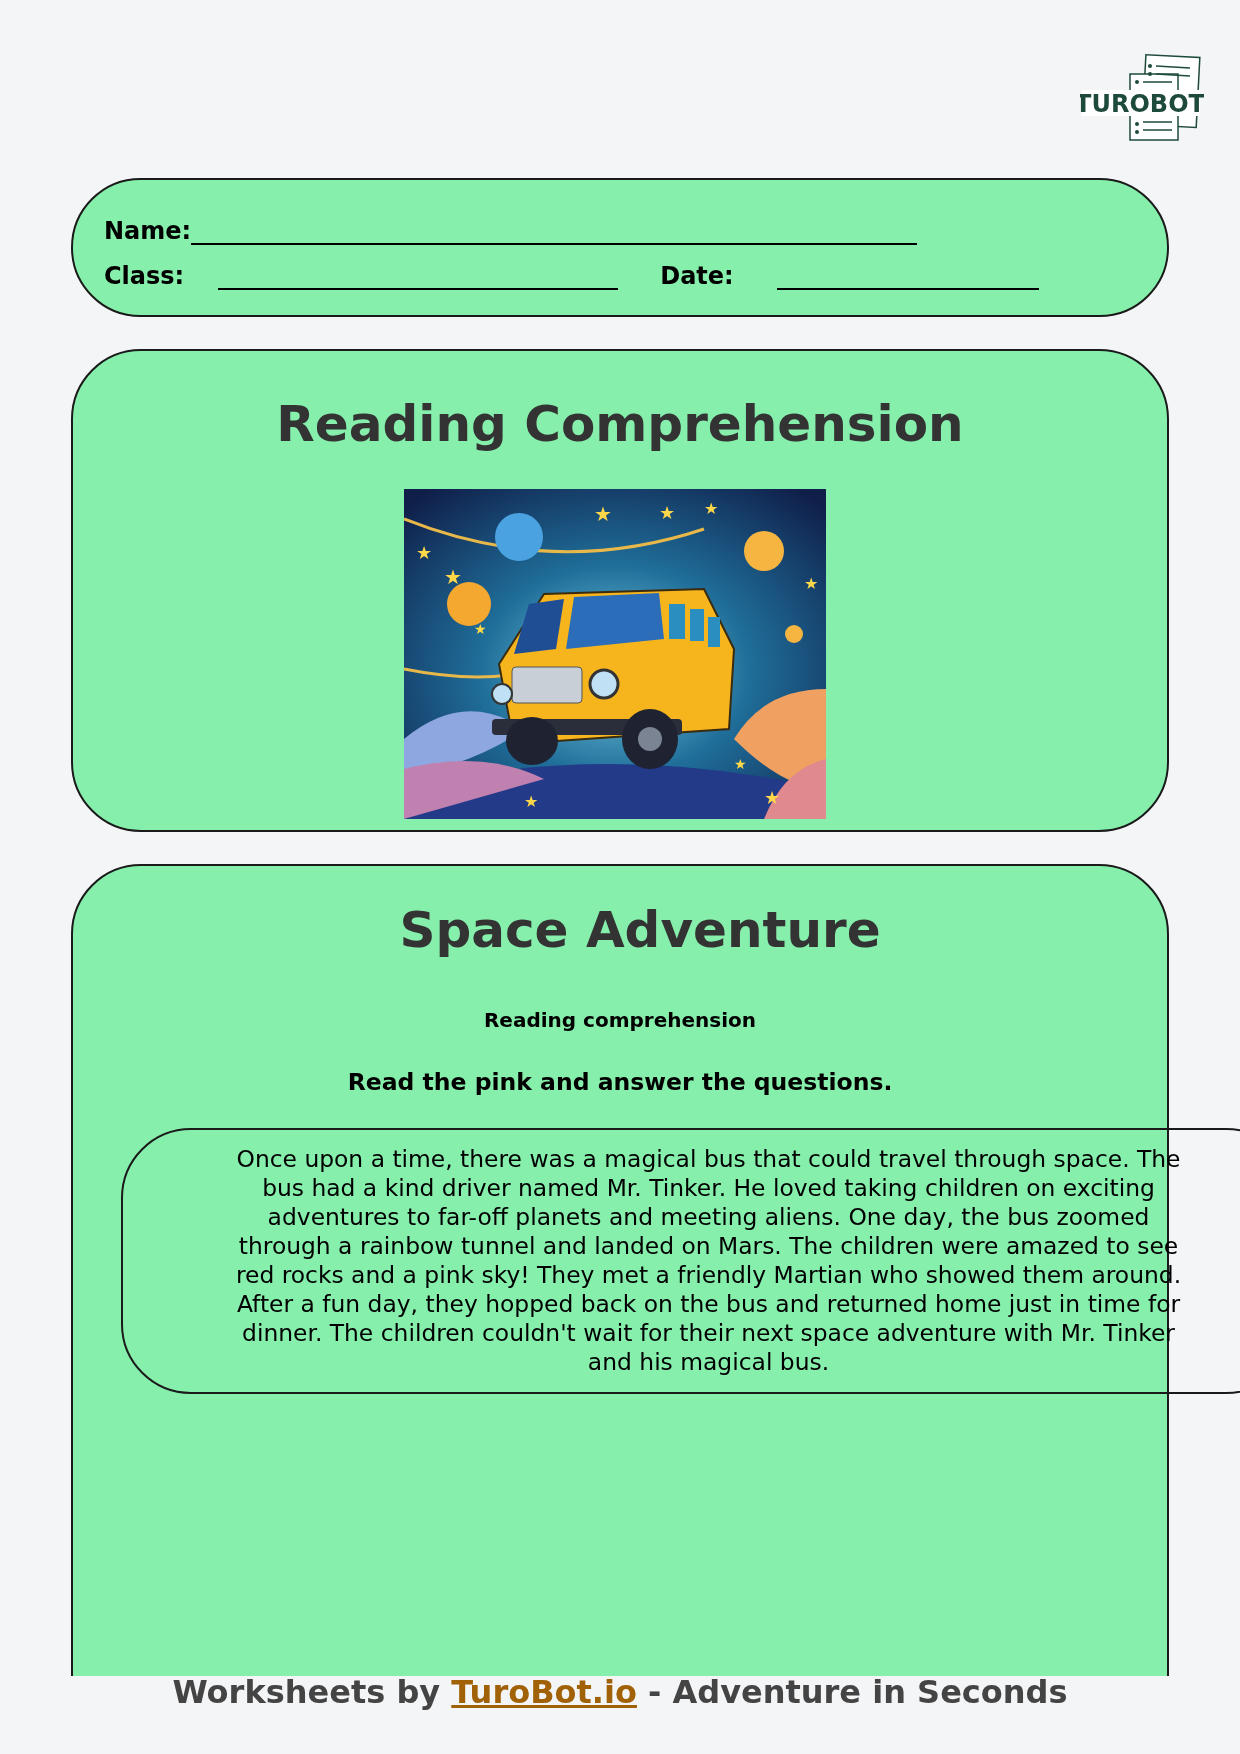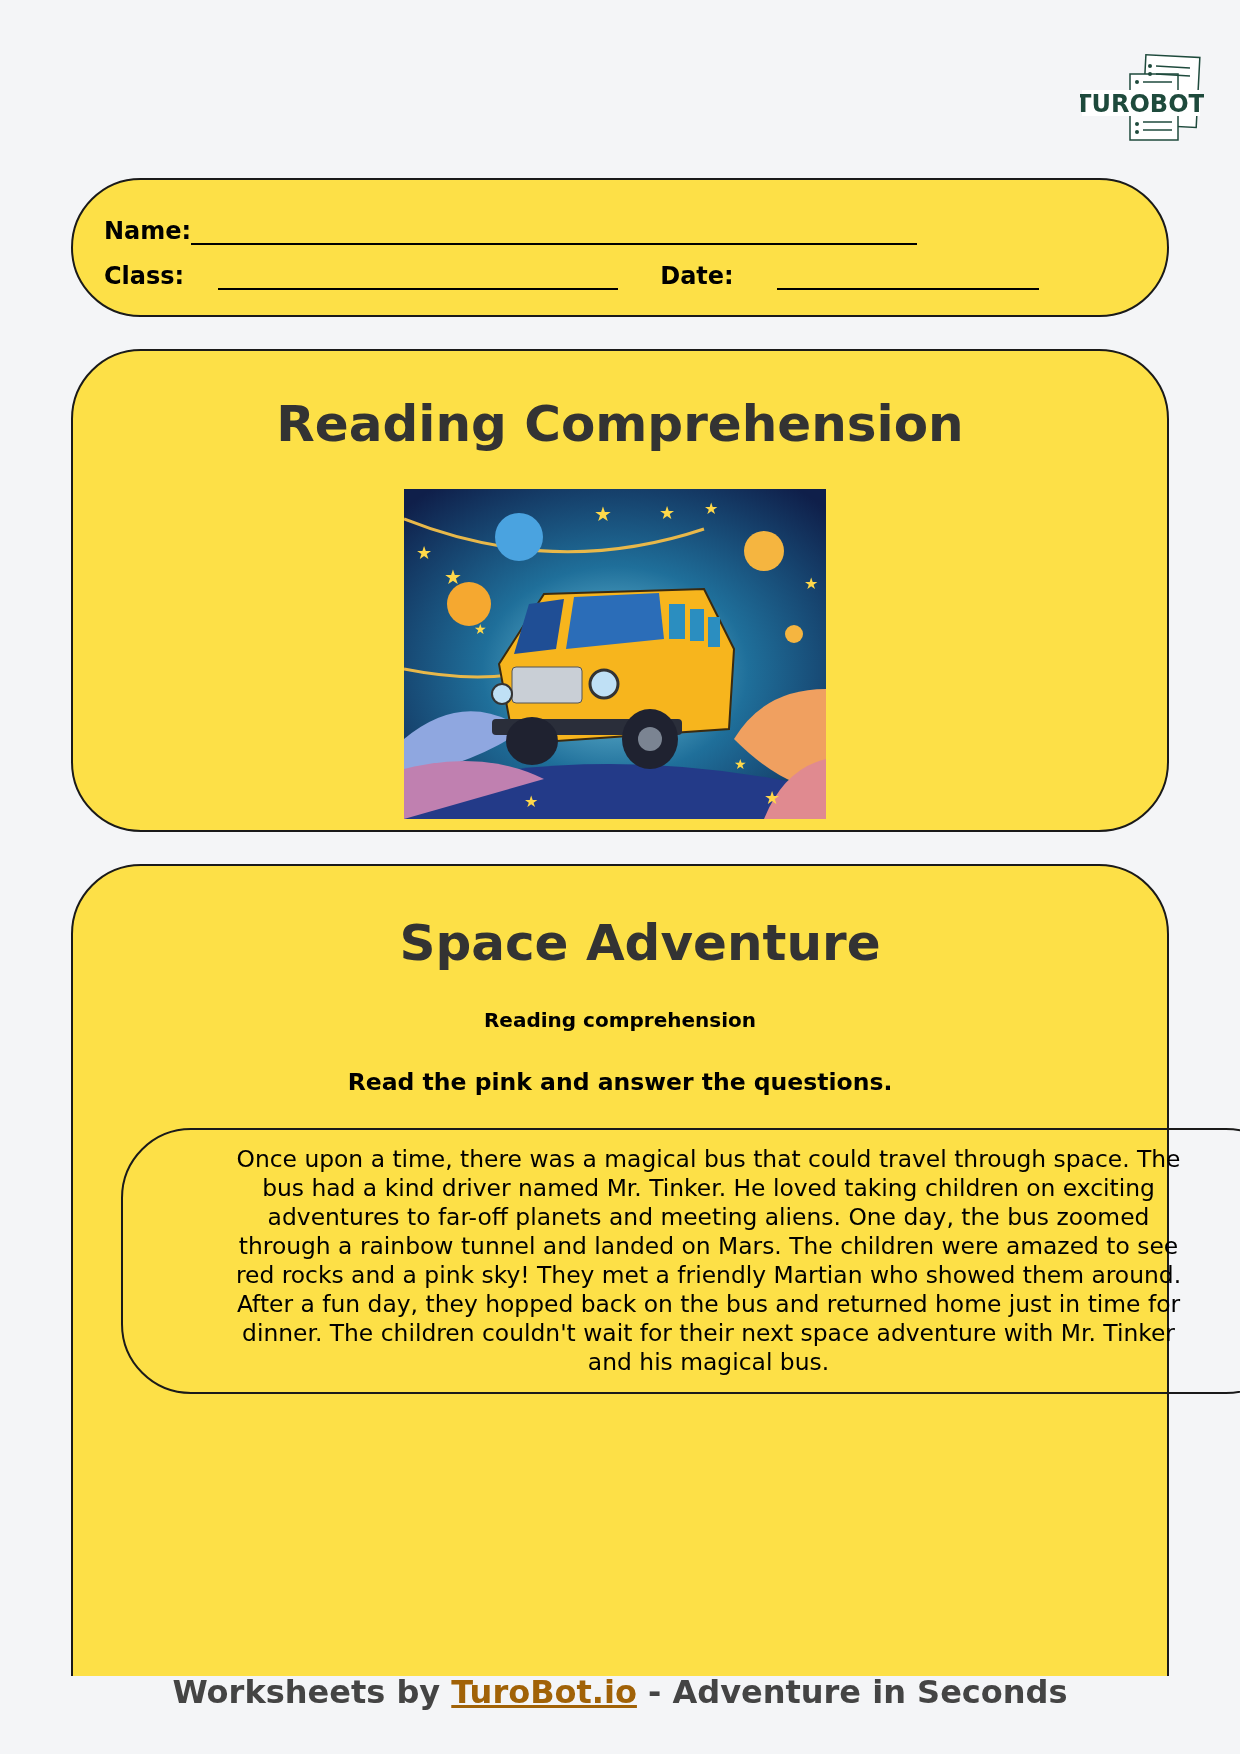--- a/index.html
+++ b/index.html
@@ -2,21 +2,21 @@
 <html><head>
   <meta charset="utf-8">
   <style>
     html, body { margin: 0; padding: 0; }
     body {
       width: 1240px; height: 1754px; background: #f4f5f7; position: relative;
       overflow: hidden; font-family: "DejaVu Sans", sans-serif; color: #000;
     }
     .logo { position: absolute; left: 1080px; top: 52px; width: 124px; height: 90px; text-align: center; }
     .card {
-      position: absolute; left: 71px; width: 1098px; background: #fde047;
+      position: absolute; left: 71px; width: 1098px; background: #86efac;
       border: 2px solid #1a1a1a; box-sizing: border-box;
     }
     .card-info { top: 178px; height: 139px; border-radius: 70px; }
     .card-title { top: 349px; height: 483px; border-radius: 70px; }
     .card-passage { top: 864px; height: 900px; border-radius: 70px 70px 0 0; }
     .row { position: absolute; left: 31px; display: flex; align-items: flex-end; font-weight: bold; font-size: 24px; }
     .row .lbl { line-height: 28px; }
     .line { display: inline-block; border-bottom: 2.5px solid #000; height: 26px; }
     .h1 {
       position: absolute; left: 0; right: 0; text-align: center; font-weight: bold;
@@ -122,21 +122,21 @@
         <text x="120" y="318" font-size="16">★</text>
           <text x="400" y="100" font-size="16">★</text>
         <text x="70" y="145" font-size="14">★</text>
           <text x="330" y="280" font-size="14">★</text>
       </g>
     </svg>
   </div>
 </div>
 
 <div class="card card-passage">
-  <h1 class="h1" style="top:48px;margin-left:40px;">Space Adventure</h1>
+  <h1 class="h1" style="top:35px;margin-left:40px;">Space Adventure</h1>
   <div class="sub" style="top:142px;font-size:20px;">Reading comprehension</div>
   <div class="sub" style="top:202px;font-size:23.5px;">Read the pink and answer the questions.</div>
   <div class="passage">
     <p>Once upon a time, there was a magical bus that could travel through space. The bus had a kind driver named Mr. Tinker. He loved taking children on exciting adventures to far-off planets and meeting aliens. One day, the bus zoomed through a rainbow tunnel and landed on Mars. The children were amazed to see red rocks and a pink sky! They met a friendly Martian who showed them around. After a fun day, they hopped back on the bus and returned home just in time for dinner. The children couldn't wait for their next space adventure with Mr. Tinker and his magical bus.</p>
   </div>
 </div>
 
 <div class="footer-mask"></div>
 <div class="footer">
   <span>Worksheets by </span><a>TuroBot.io</a><span> - Adventure in Seconds</span>

